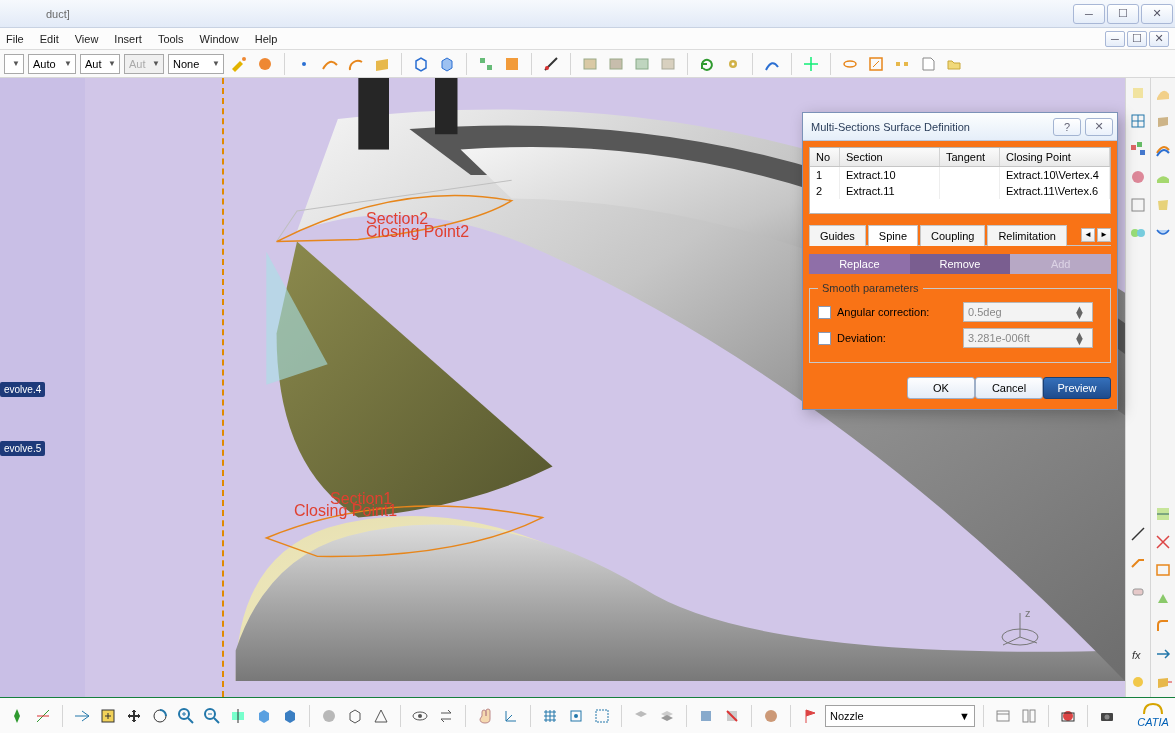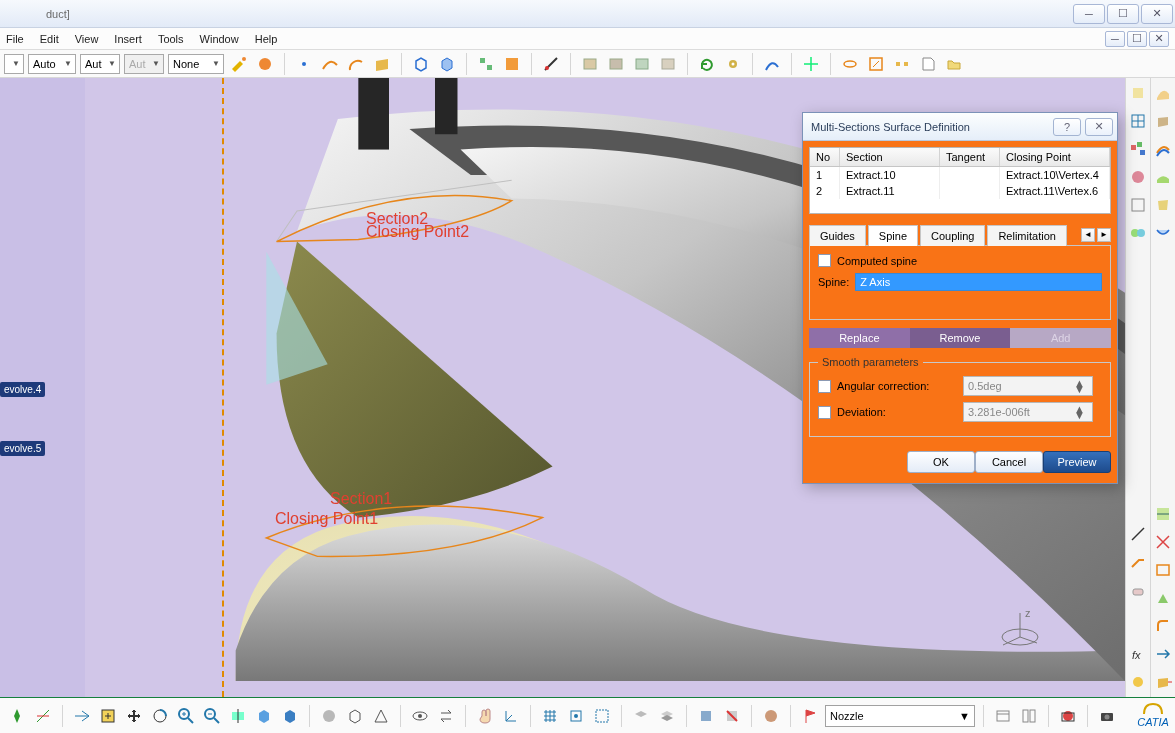--- a/index.html
+++ b/index.html
@@ -307,21 +307,21 @@
       <path d="M 60 450 Q 180 400 330 430 Q 250 470 110 468 Z" fill="none" stroke="#e7861b" stroke-width="1.4"></path>
 
       <rect x="150" y="0" width="30" height="70" fill="#262626"></rect>
       <rect x="225" y="0" width="22" height="55" fill="#262626"></rect>
       <path d="M 60 170 L 120 280 L 60 300 Z" fill="#a8e1e6" opacity="0.6"></path>
     </svg>
 
     <div class="annot" style="left:366px; top:132px;">Section2</div>
     <div class="annot" style="left:366px; top:145px;">Closing Point2</div>
     <div class="annot" style="left:330px; top:412px;">Section1</div>
-    <div class="annot" style="left:275px; top:424px;margin-top:8px;">Closing Point1</div>
+    <div class="annot" style="left:294px; top:424px;">Closing Point1</div>
 
     <svg style="position:absolute; right:80px; bottom:40px;" width="50" height="50">
       <ellipse cx="25" cy="30" rx="18" ry="8" fill="none" stroke="#777"></ellipse>
       <path d="M25 30 L25 6 M25 30 L42 36 M25 30 L8 38" stroke="#777"></path>
       <text x="30" y="10" font-size="9" fill="#777">z</text>
     </svg>
   </div>
 </div>
 
 <div class="right-toolbars">
@@ -688,30 +688,20 @@
     </div>
 
     <div class="tabstrip">
       <div class="tab">Guides</div>
       <div class="tab active">Spine</div>
       <div class="tab">Coupling</div>
       <div class="tab">Relimitation</div>
       <div class="tab-nav">
         <span>◄</span>
         <span>►</span>
-      </div>
-    </div>
-    <div class="tab-content">
-      <div class="checkbox-row">
-        <div class="chk"></div>
-        <span>Computed spine</span>
-      </div>
-      <div class="checkbox-row">
-        <span>Spine:</span>
-        <div class="spine-input">Z Axis</div>
       </div>
     </div>
 
     <div class="btnbar">
       <div class="seg replace">Replace</div>
       <div class="seg remove">Remove</div>
       <div class="seg add">Add</div>
     </div>
 
     <fieldset class="fieldset">

